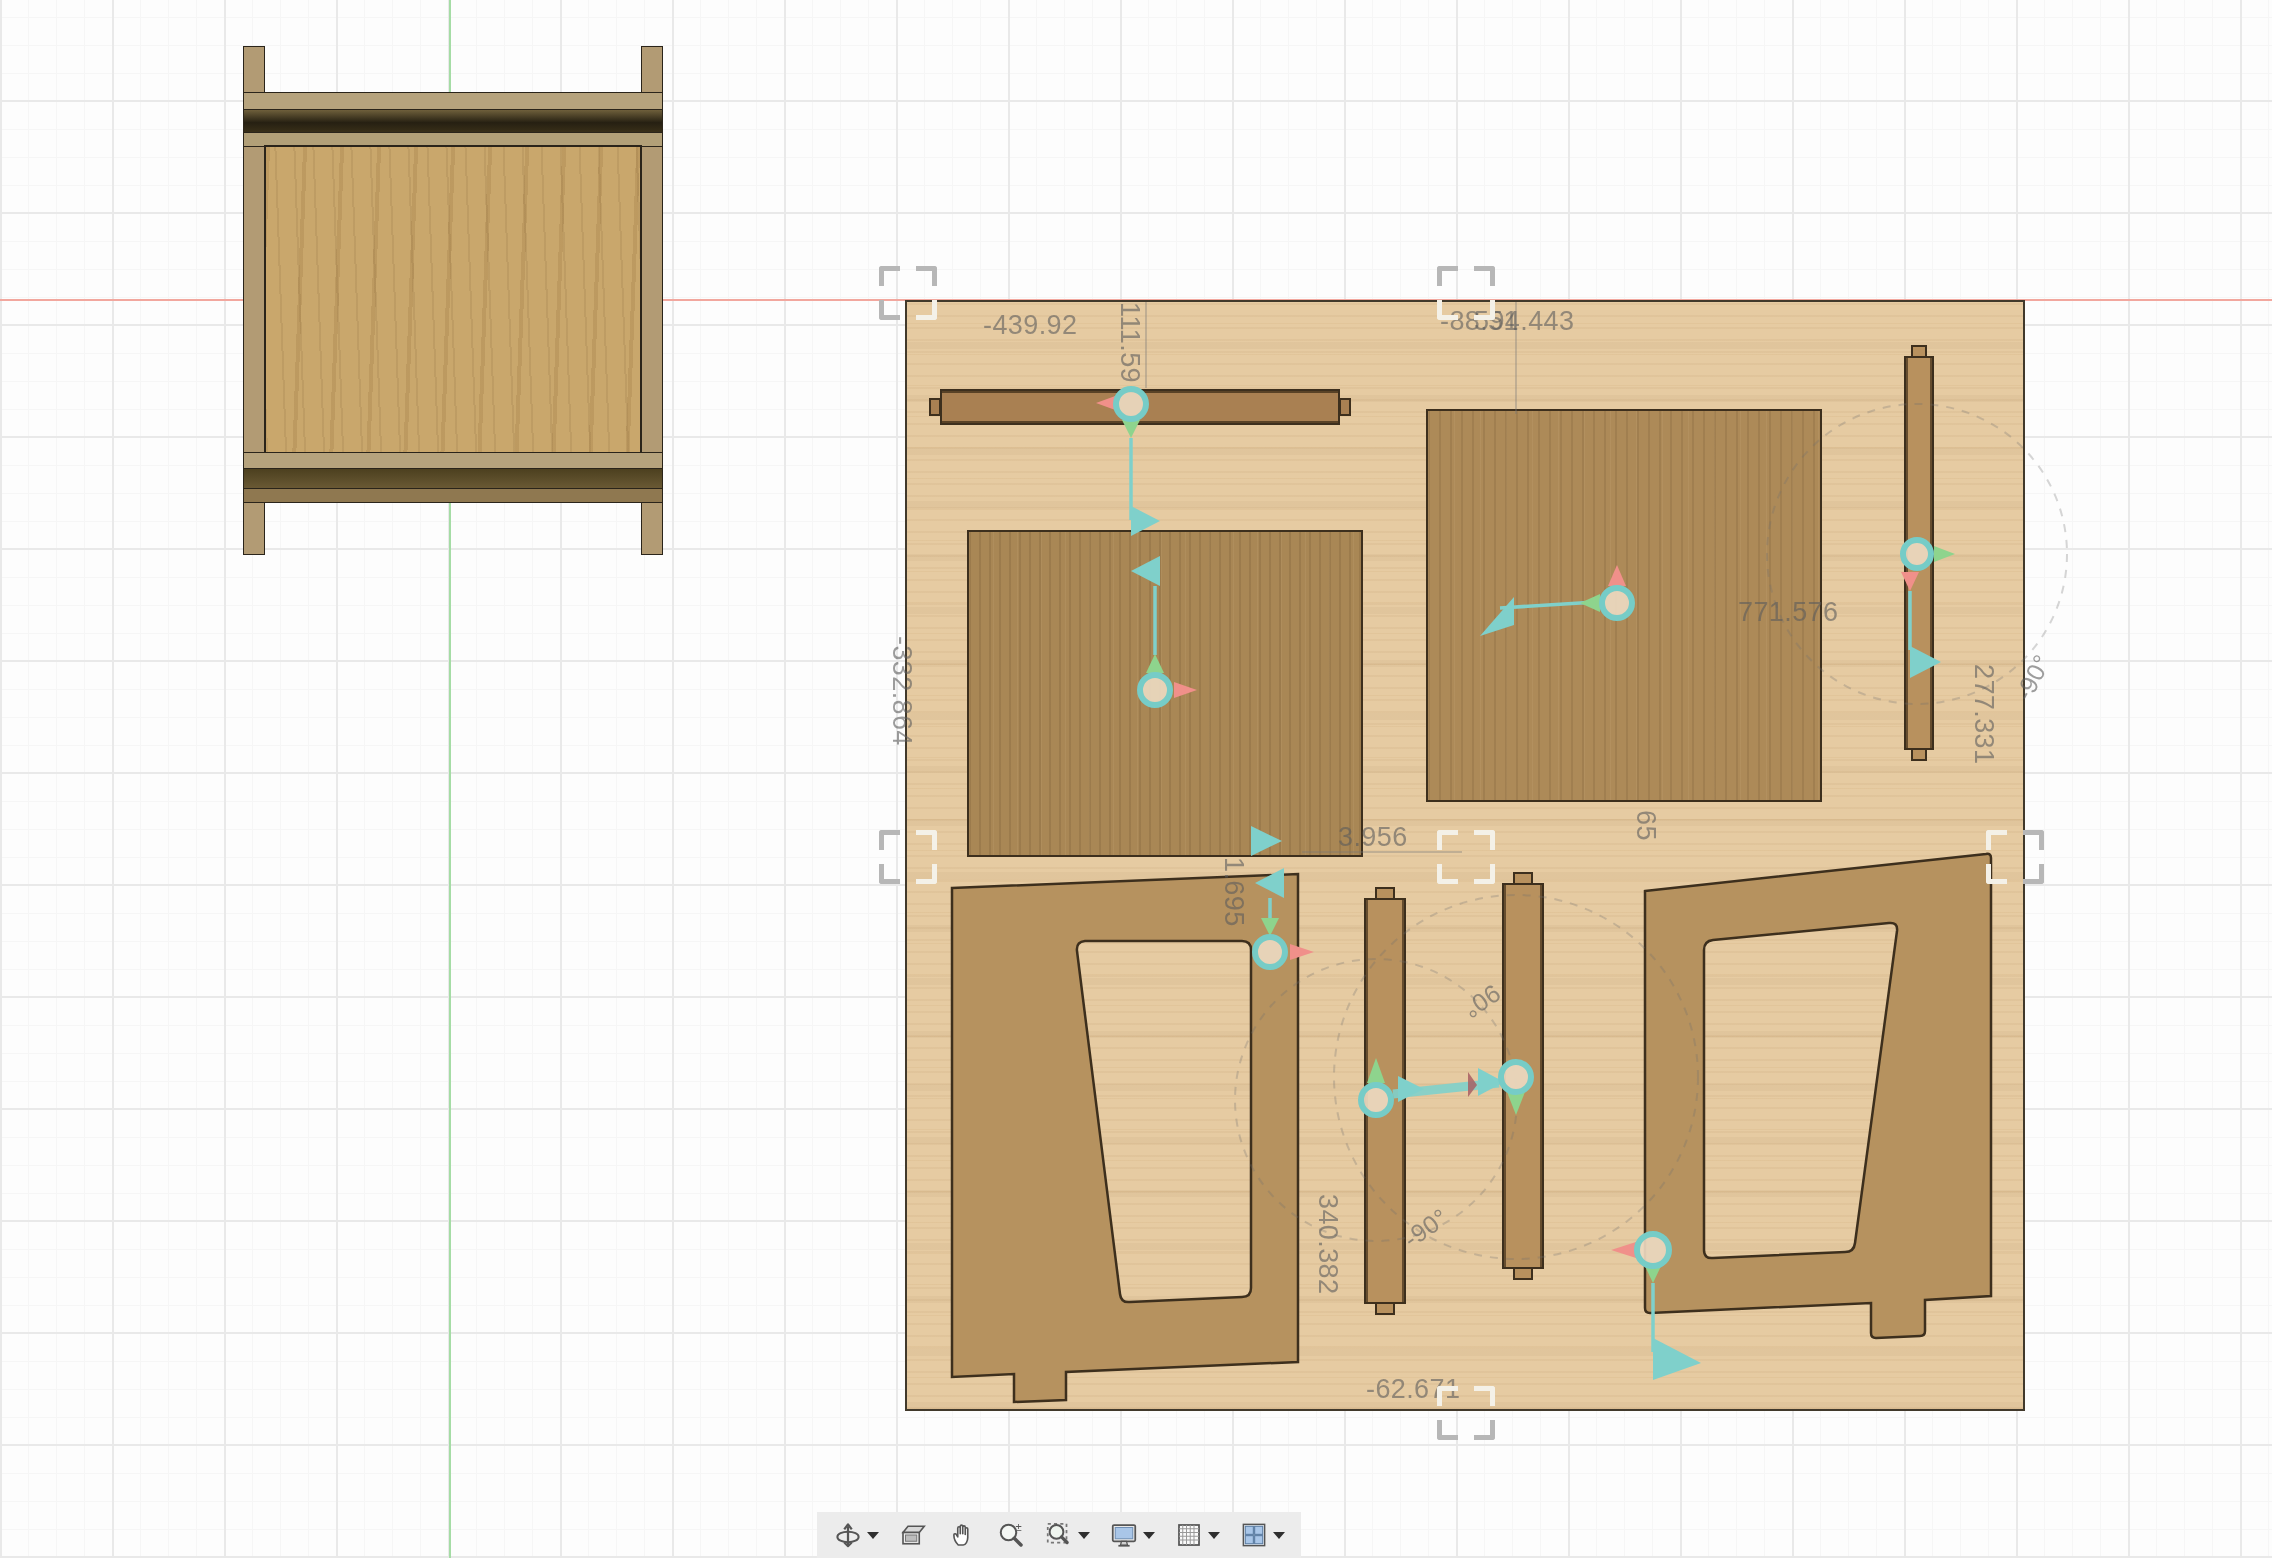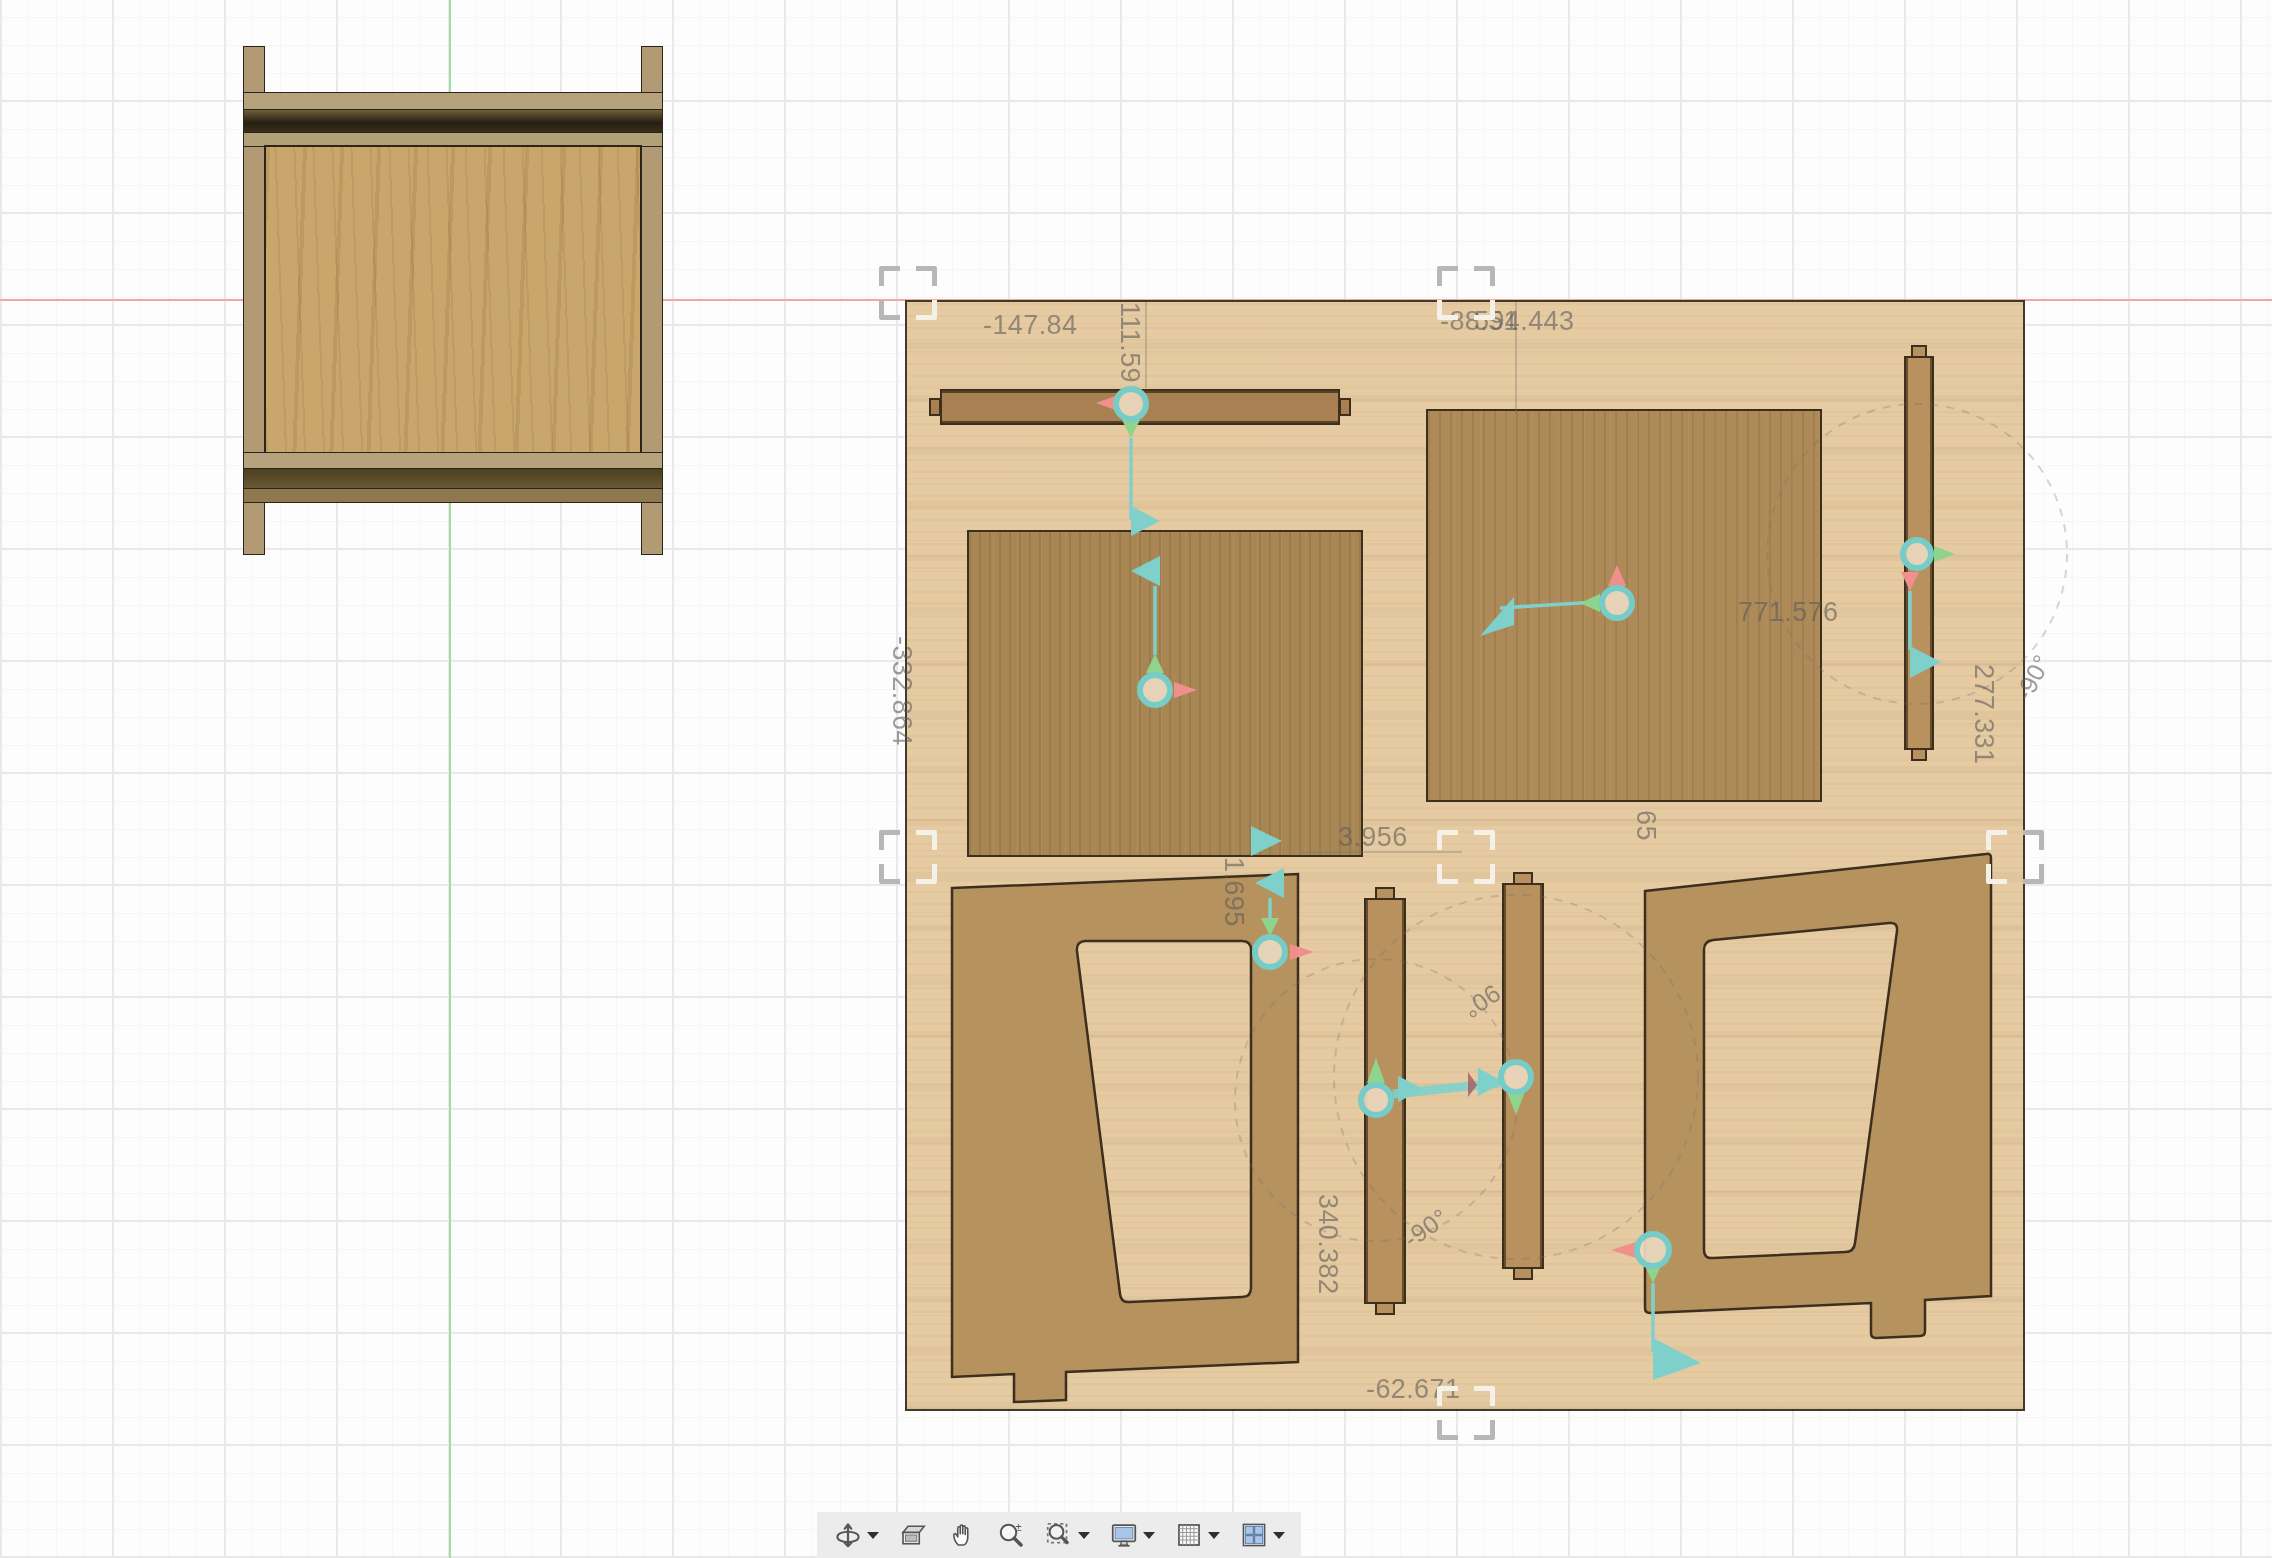--- a/index.html
+++ b/index.html
@@ -212,21 +212,21 @@
 
     <g>
       <polygon class="rf" points="1636,1242 1636,1258 1611,1250"></polygon>
       <polygon class="gf" points="1644,1264 1662,1264 1653,1283"></polygon>
       <line class="tl" x1="1653" y1="1283" x2="1653" y2="1352"></line>
       <polygon class="tf" points="1653,1338 1701,1363 1653,1380"></polygon>
       <circle class="ring" cx="1653" cy="1250" r="16"></circle>
     </g>
   </svg>
 
-  <div class="dim" id="dimTL">-147.84</div>
+  <div class="dim" id="dimTL">-439.92</div>
   <div class="dim rot90" id="dimTV">111.59</div>
   <div class="dim" id="dimTA">-88.51</div>
   <div class="dim" id="dimTB">594.443</div>
   <div class="dim" id="dimRP">771.576</div>
   <div class="dim rot90" id="dimLV">-332.864</div>
   <div class="dim rot90" id="dimRV">277.331</div>
   <div class="dim" id="angR">-90°</div>
   <div class="dim" id="dimM">3.956</div>
   <div class="dim rot90" id="dimMV">1.695</div>
   <div class="dim rot90" id="dim65">65</div>

